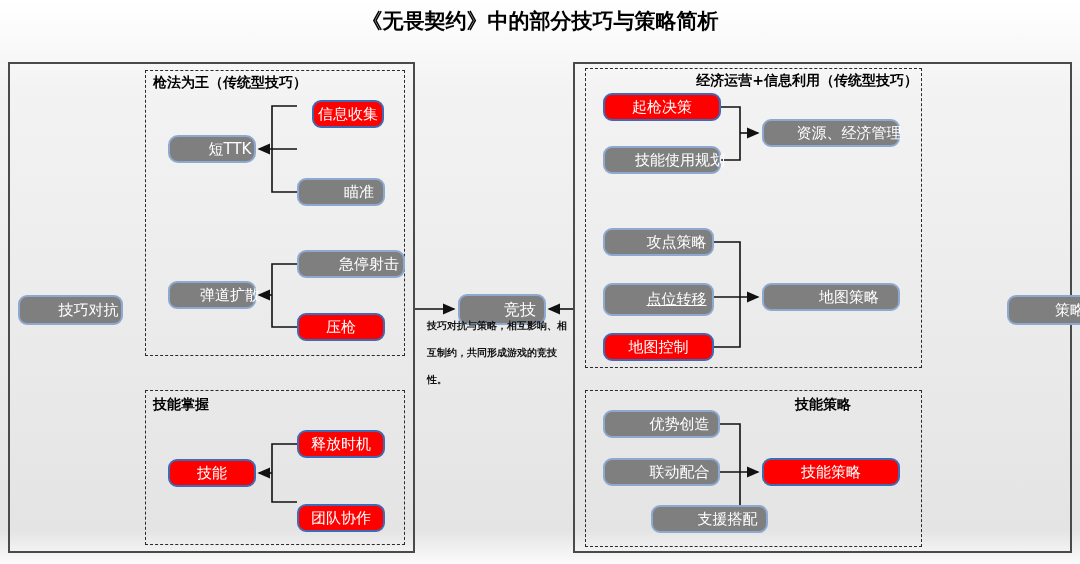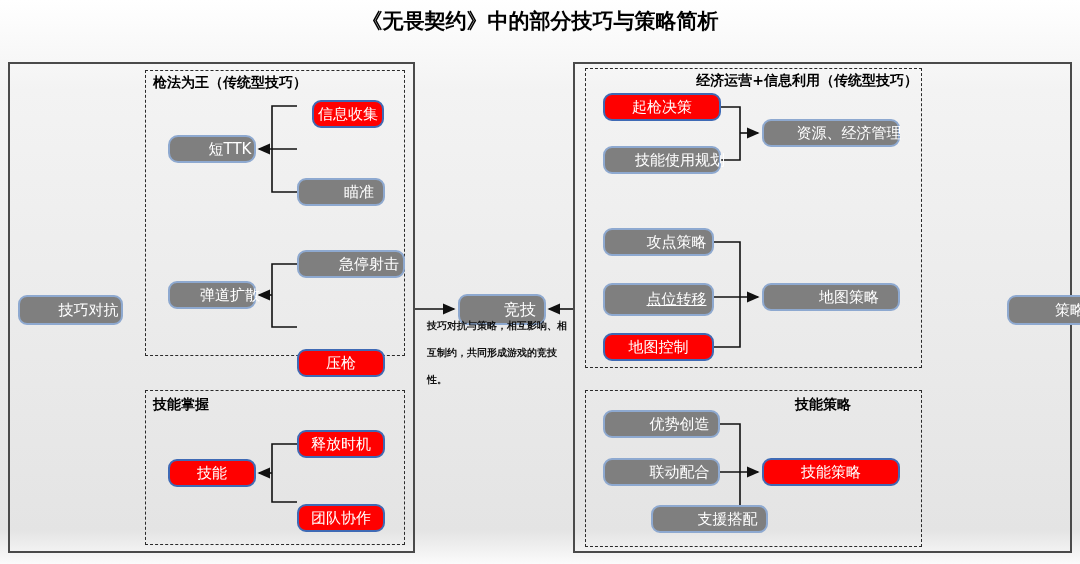--- a/index.html
+++ b/index.html
@@ -83,21 +83,21 @@
   <div class="node gray" style="left:1007px; top:295px; width:90px; height:30px;">策略</div>
 
   <div class="node gray big" style="left:458px; top:294px; width:88px; height:31px;">竞技</div>
   <div class="note">技巧对抗与策略，相互影响、相互制约，共同形成游戏的竞技性。</div>
 
   <div class="node red" style="left:297px; top:100px;  width:72px; height:28px;margin-left:15px;">信息收集</div>
   <div class="node gray" style="left:168px; top:135px; width:88px; height:28px;border-radius:10px;">短TTK</div>
   <div class="node gray" style="left:297px; top:178px; width:88px; height:28px;">瞄准</div>
   <div class="node gray" style="left:297px; top:250px; width:108px; height:28px;">急停射击</div>
   <div class="node gray" style="left:168px; top:281px; width:88px; height:28px;">弹道扩散</div>
-  <div class="node red" style="left:297px; top:313px; width:88px; height:28px;margin-top:36px;">压枪</div>
+  <div class="node red" style="left:297px; top:313px; width:88px; height:28px;">压枪</div>
 
   <div class="node red" style="left:297px; top:430px; width:88px; height:28px;">释放时机</div>
   <div class="node red" style="left:168px; top:459px; width:88px; height:28px;">技能</div>
   <div class="node red" style="left:297px; top:488px; width:88px; height:28px;margin-top:16px;">团队协作</div>
 
   <div class="node red" style="left:603px; top:93px;  width:118px; height:28px;">起枪决策</div>
   <div class="node gray" style="left:603px; top:146px; width:118px; height:28px;">技能使用规划</div>
   <div class="node gray" style="left:762px; top:119px; width:138px; height:28px;">资源、经济管理</div>
   <div class="node gray" style="left:603px; top:228px; width:111px; height:28px;">攻点策略</div>
   <div class="node gray" style="left:603px; top:283px; width:111px; height:33px;text-decoration:underline;">点位转移</div>

